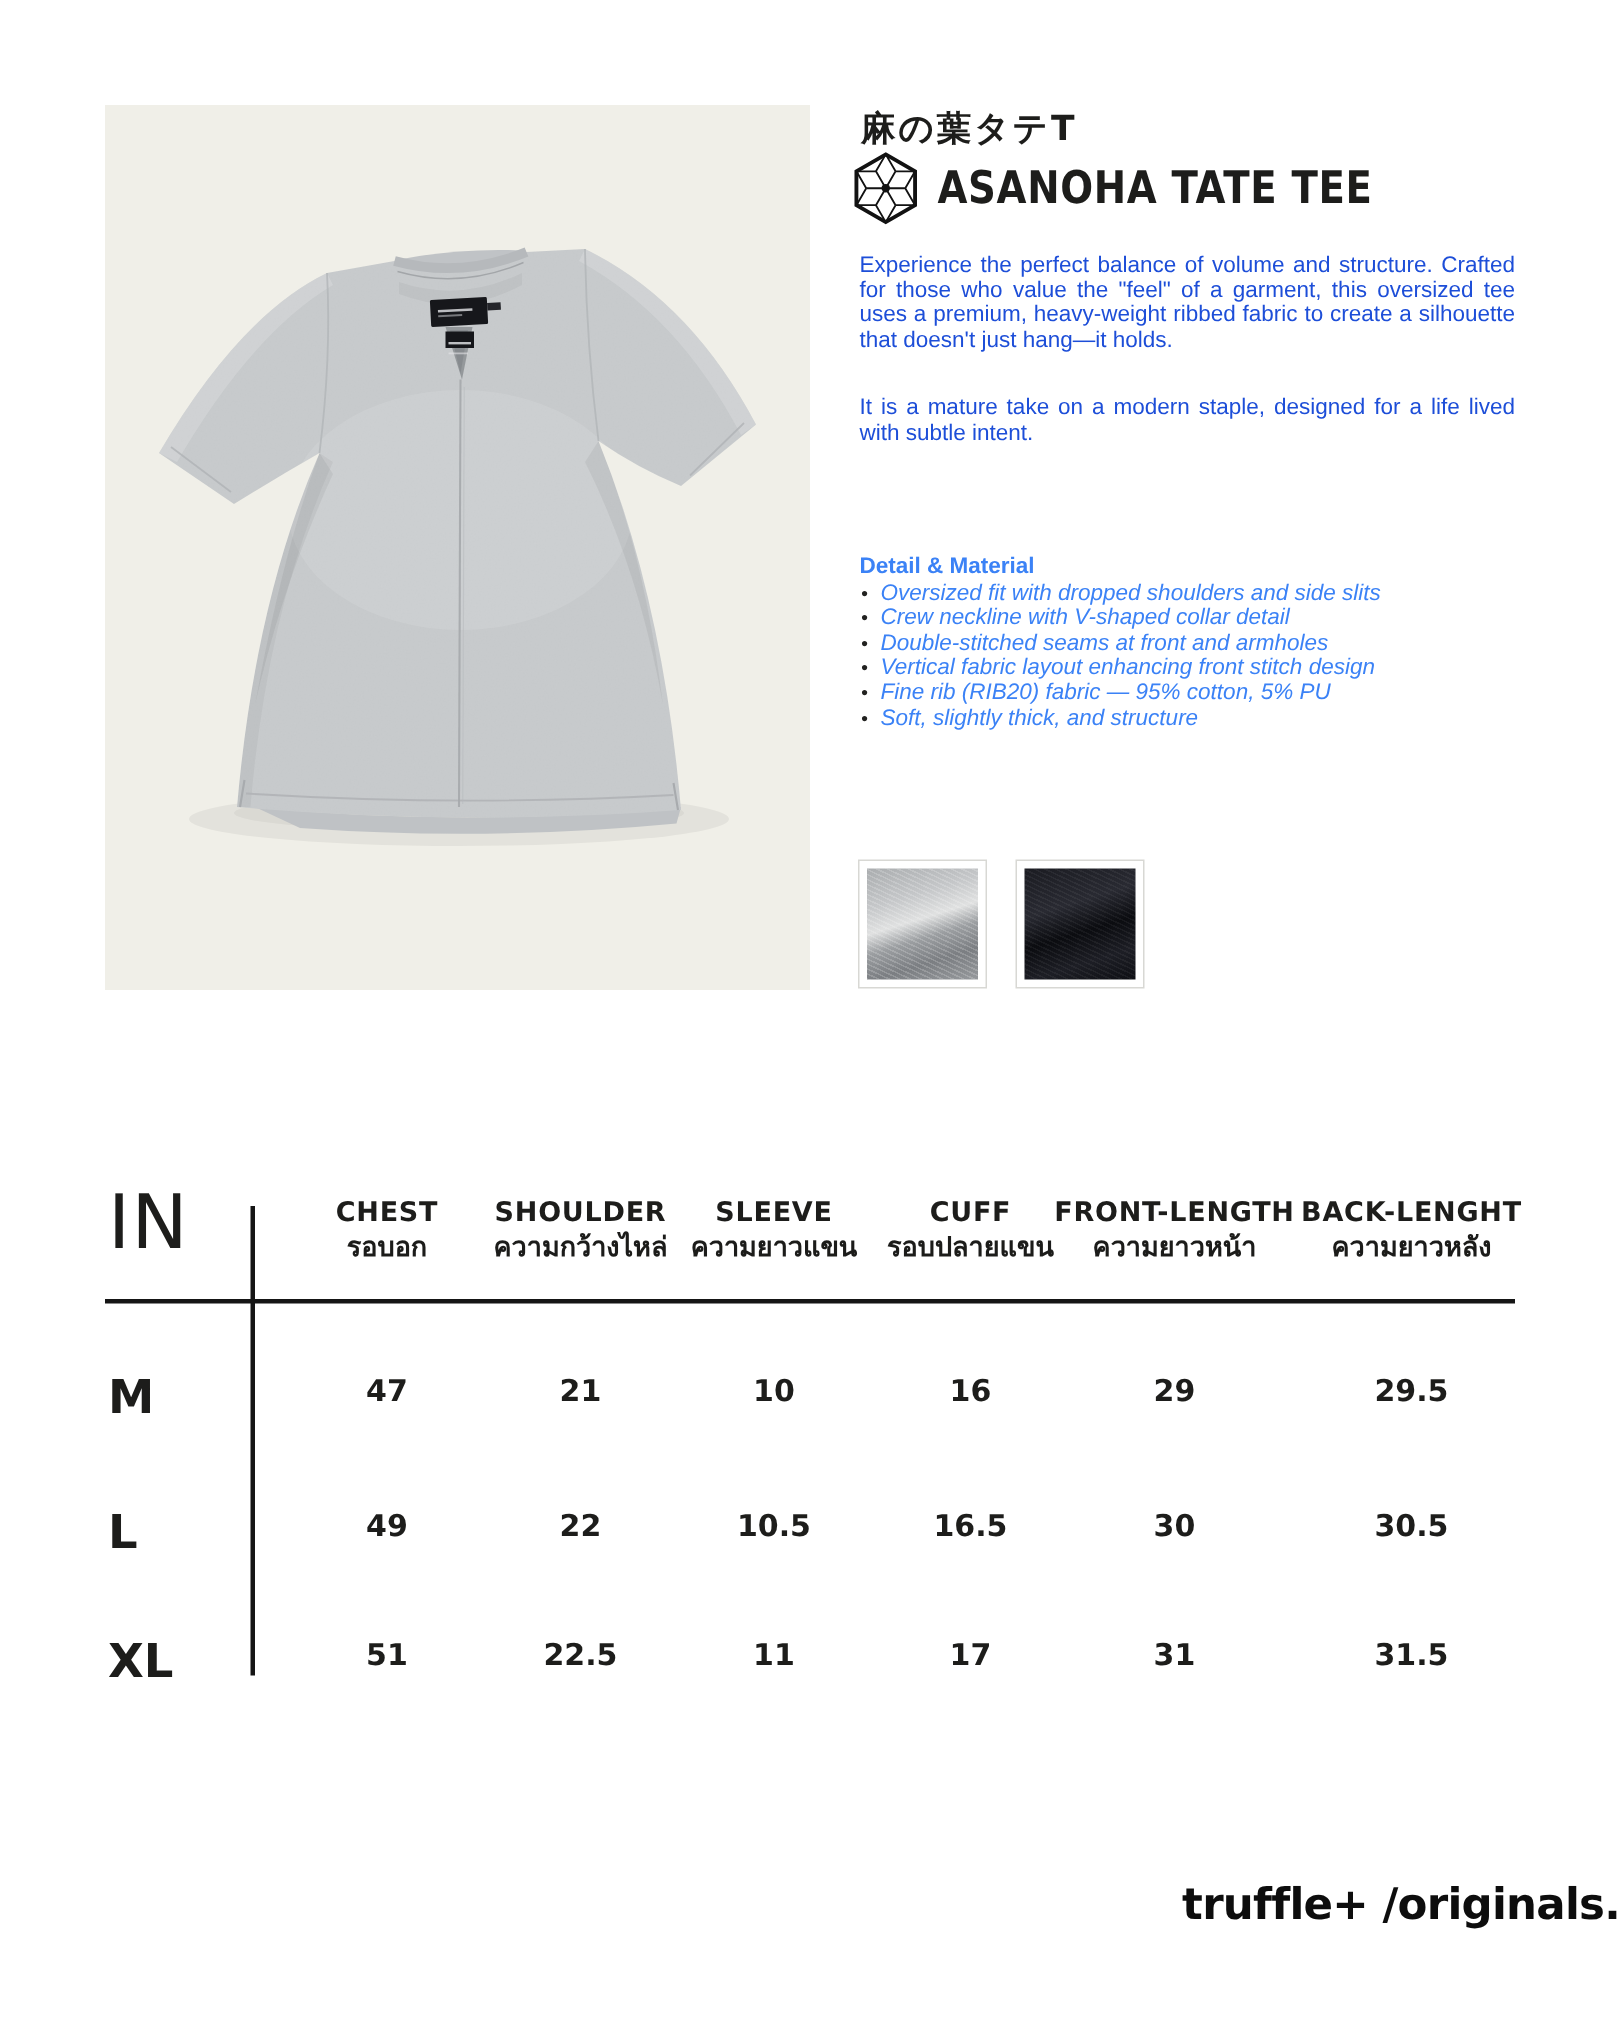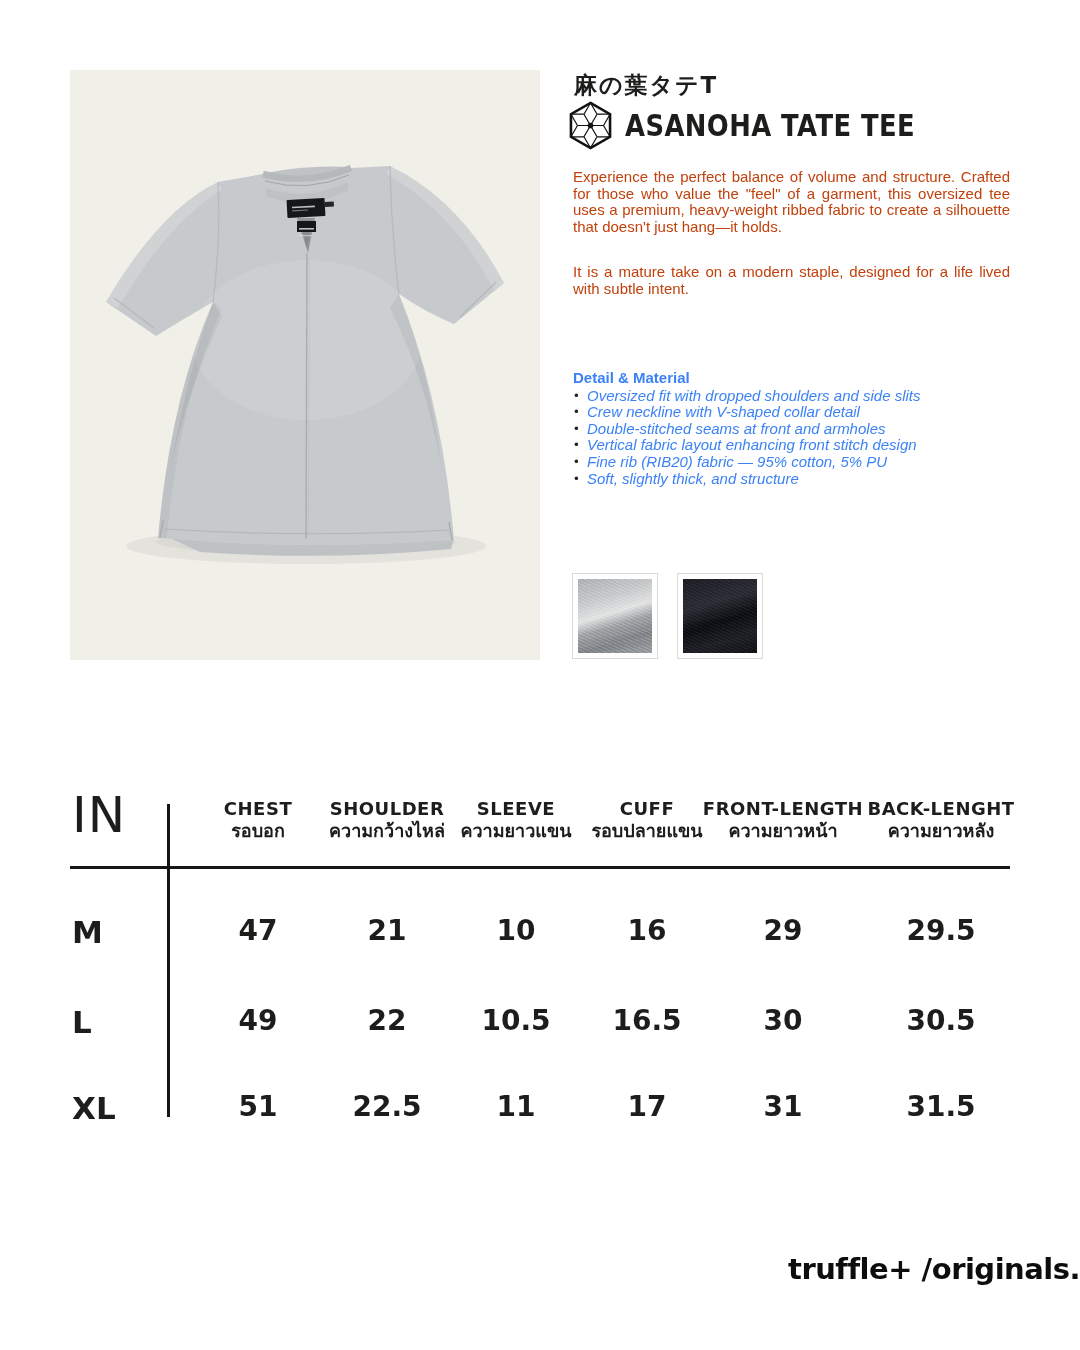--- a/index.html
+++ b/index.html
@@ -12,21 +12,21 @@
 
   
   .info{position:absolute;left:573px;top:70px;width:437px;}
   .jp-title{position:absolute;top:0;left:1px;font-family:"DejaVu Sans",sans-serif;
             font-size:23px;font-weight:700;letter-spacing:2px;white-space:nowrap;}
   .title-row{position:absolute;top:30px;left:-6px;display:flex;align-items:center;gap:11px;}
   .title-row svg{flex:0 0 auto;}
   .en-title{font-family:"DejaVu Sans",sans-serif;font-size:30px;font-weight:800;
             letter-spacing:.5px;transform:scaleX(.86);transform-origin:left center;white-space:nowrap;}
   .desc{position:absolute;left:0;width:437px;font-size:15px;line-height:16.6px;
-        text-align:justify;color:#c2410c;}
+        text-align:justify;color:#1d4ed8;}
   .desc-1{top:84px;}
   .desc-2{top:165px;margin-top:29px;}
   .details{position:absolute;left:0;top:300px;width:437px;font-size:15px;line-height:16.6px;color:#3b82f6;}
   .details h3{margin:0 0 1px 0;font-size:15px;font-weight:700;}
   .details ul{margin:0;padding:0;font-style:italic;}
   .details li{list-style:none;position:relative;padding-left:14px;}
   .details li::before{content:"\2022";position:absolute;left:1px;top:0;font-size:13px;color:#222220;}
   .swatches{position:absolute;left:-1px;top:503px;display:flex;gap:19px;}
   .swatch{width:74px;height:74px;background:#ffffff;border:1px solid #d8d8d4;padding:5px;cursor:pointer;}
   .swatch-fabric{width:100%;height:100%;}
@@ -42,21 +42,21 @@
          font-family:"DejaVu Sans",sans-serif;}
   .unit{position:absolute;left:2px;top:0;font-size:50px;font-weight:400;line-height:1;letter-spacing:1px;}
   .vline{position:absolute;left:97px;top:14px;width:2.5px;height:313px;background:#151515;}
   .hline{position:absolute;left:0;top:76px;width:940px;height:2.5px;background:#151515;}
   .col-head{position:absolute;top:9px;width:170px;text-align:center;}
   .col-head .en{display:block;font-size:18px;font-weight:800;letter-spacing:.5px;line-height:20px;}
   .col-head .th{display:block;font-family:"Liberation Sans",sans-serif;font-size:18px;
                 font-weight:700;line-height:24px;color:#1c1c1a;}
   .c1{left:103px}.c2{left:232px}.c3{left:361px}.c4{left:492px}.c5{left:628px}.c6{left:786px}
   .size-label{position:absolute;left:2px;font-size:31px;font-weight:800;line-height:1;}
-  .cell{position:absolute;width:170px;text-align:center;font-size:28px;font-weight:800;line-height:1;}
+  .cell{position:absolute;width:170px;text-align:center;font-size:20px;font-weight:800;line-height:1;}
   .row-m{top:127px}.row-l{top:217px}.row-xl{top:303px}
 
   
   .brand{position:absolute;left:0;top:1252px;width:1080px;text-align:right;
          font-family:"DejaVu Sans",sans-serif;font-size:29px;font-weight:800;
          letter-spacing:-.5px;color:#0d0d0d;}
 </style>
 </head>
 <body>
 

